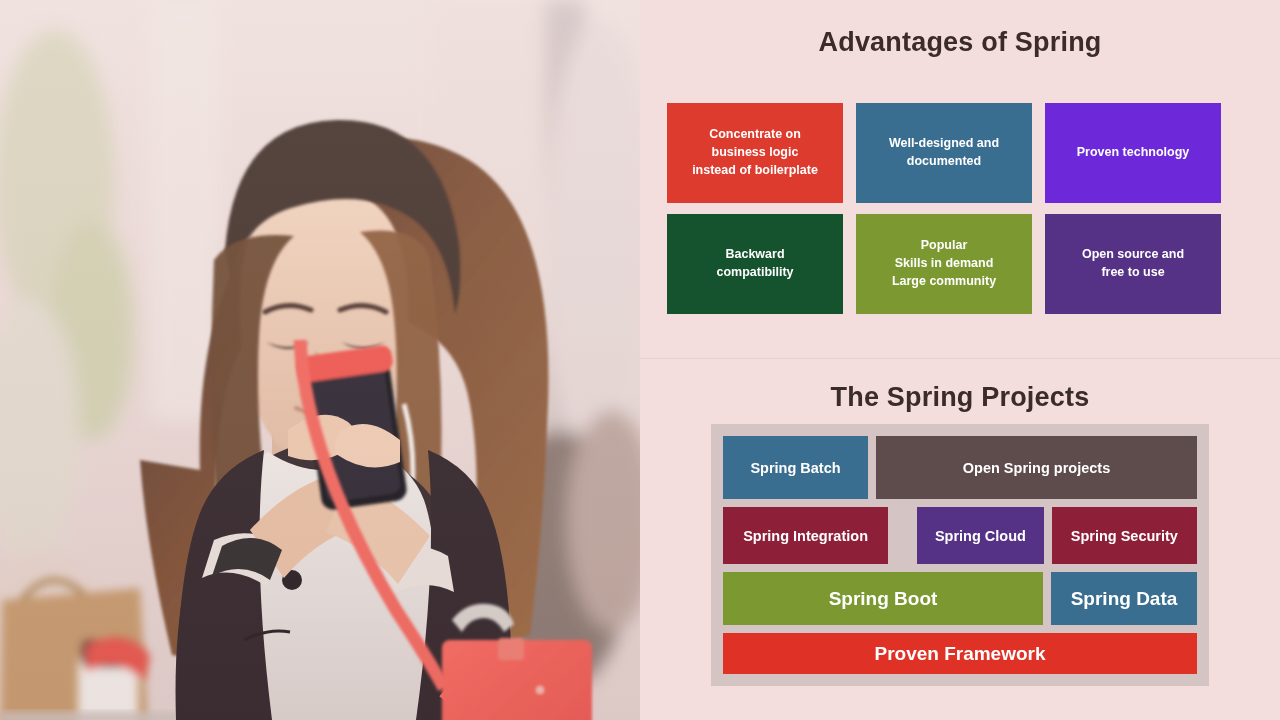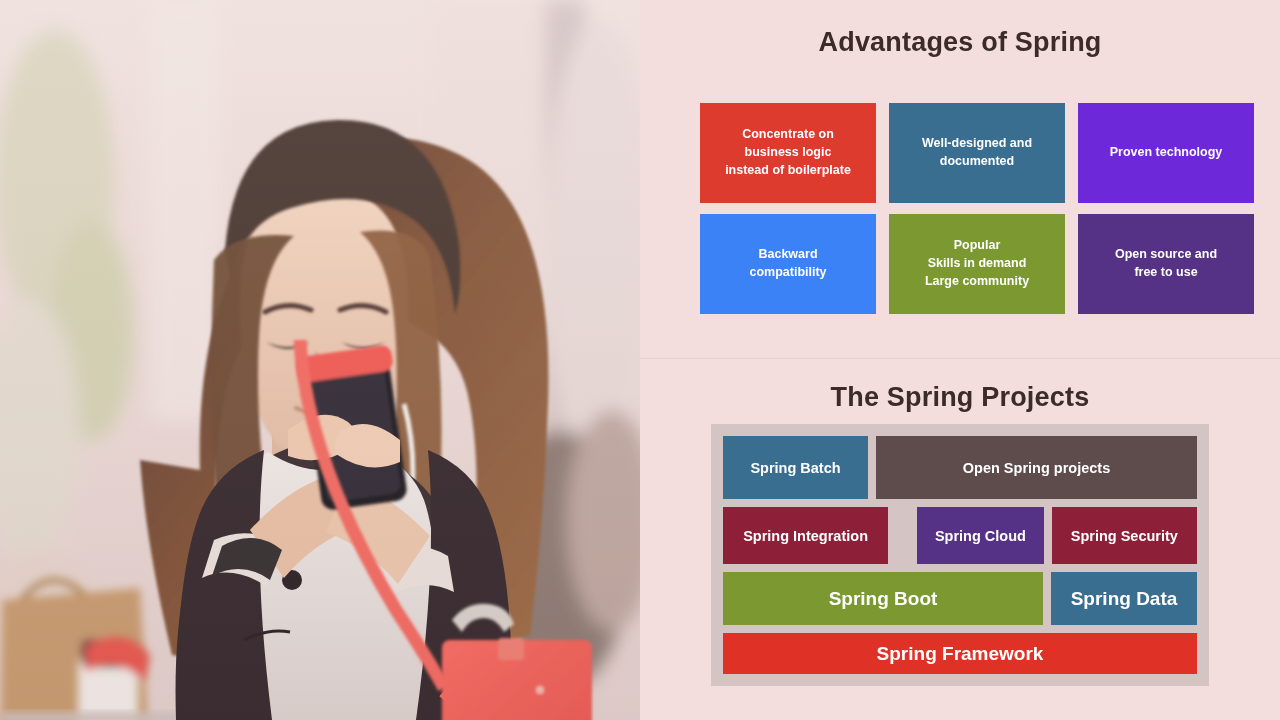--- a/index.html
+++ b/index.html
@@ -40,21 +40,21 @@
     text-align:center;
     font-size:27px;
     font-weight:700;
     color:#3b2b2b;
     letter-spacing:0.2px;
   }
   .title-advantages { padding-top:27px; }
   .title-projects  { padding-top:24px; }
   .advantages-wrap {
     position:absolute;
-    left:60px; top:103px;   
+    left:27px; top:103px;   
     width:554px;
     display:grid;
     grid-template-columns:repeat(3, 176px);
     grid-template-rows:100px 100px;
     column-gap:13px;
     row-gap:11px;
   }
   .adv-card {
     display:flex; align-items:center; justify-content:center;
     text-align:center;
@@ -243,21 +243,21 @@
 business logic
 instead of boilerplate</span>
         </div>
         <div class="adv-card" style="background: rgb(58, 110, 145);">
           <span class="lines">Well-designed and
 documented</span>
         </div>
         <div class="adv-card" style="background: #6d28d9;">
           <span class="lines">Proven technology</span>
         </div>
-        <div class="adv-card" style="background: #3b82f6;">
+        <div class="adv-card" style="background: #14532d;">
           <span class="lines">Backward
 compatibility</span>
         </div>
         <div class="adv-card" style="background: rgb(124, 153, 49); align-items: center;">
           <span class="lines">Popular
 Skills in demand
 Large community</span>
         </div>
         <div class="adv-card" style="background: rgb(85, 50, 133);">
           <span class="lines">Open source and
@@ -298,21 +298,21 @@
           <div class="proj-box h-boot w-boot" style="background: rgb(124, 153, 49);">
             <span>Spring Boot</span>
           </div>
           <div class="proj-box h-boot w-data" style="background: rgb(58, 110, 145);">
             <span>Spring Data</span>
           </div>
         </div>
 
         <div class="proj-row">
           <div class="proj-box h-fw w-full" style="background: rgb(224, 49, 39);">
-            <span>Spring Framework</span>
+            <span>Proven Framework</span>
           </div>
         </div>
 
       </div>
     </div>
 
   </div>
 </div>
 
 </body></html>

